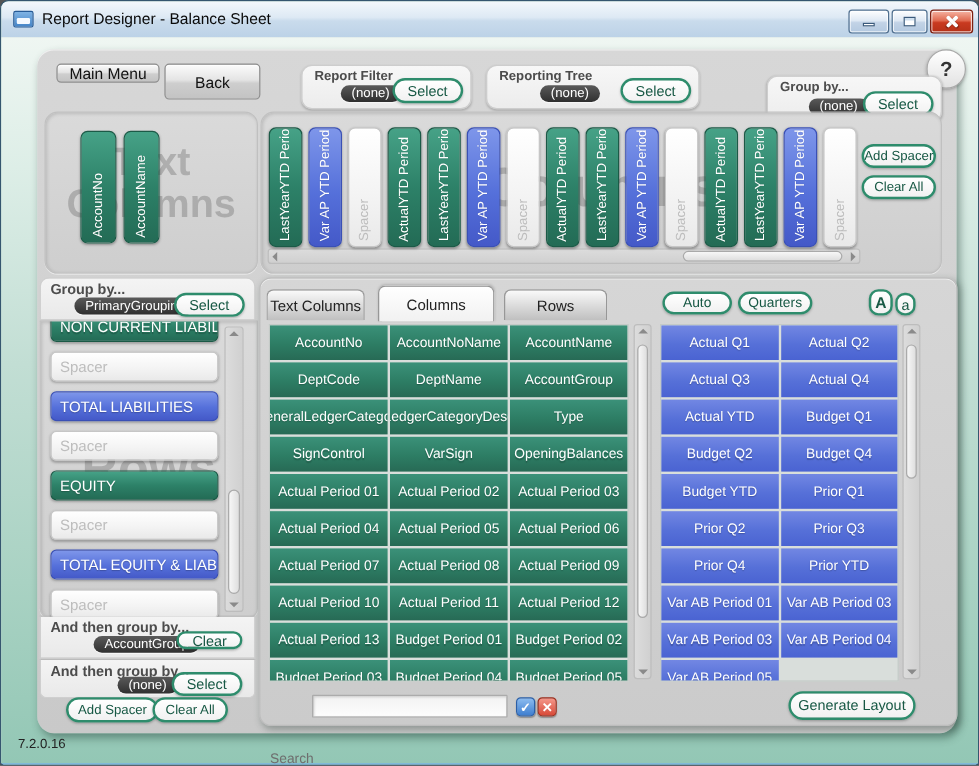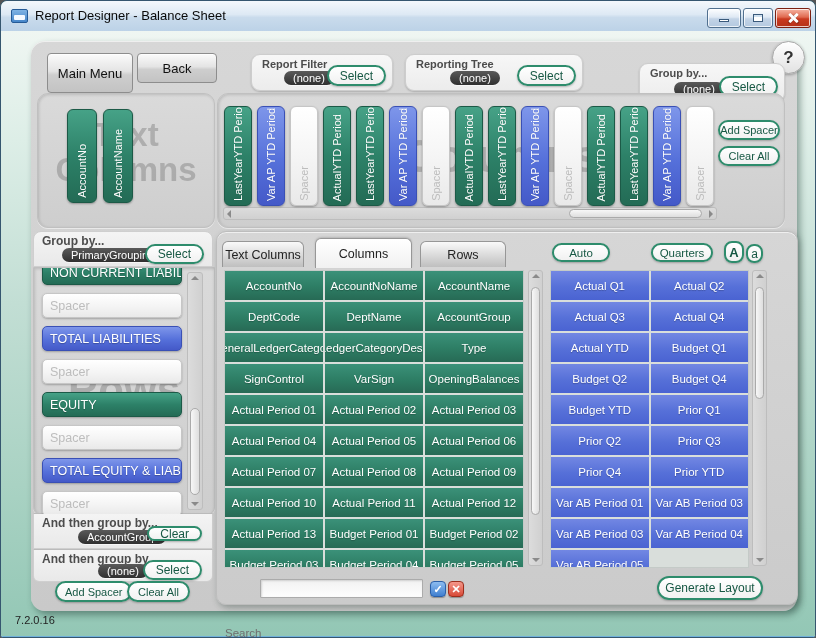--- a/index.html
+++ b/index.html
@@ -127,21 +127,21 @@
     <div class="winbtn close">
         <i></i>
       </div>
   </div>
 
   <div class="client">
     <div class="graypanel"></div>
     <div class="version">7.2.0.16</div>
     <div class="help">?</div>
 
-    <div class="gbtn abs" style="left:46px;top:22px;width:86px;height:40px;">Main Menu</div>
+    <div class="gbtn abs" style="left:46px;top:22px;width:86px;height:16px;">Main Menu</div>
     <div class="gbtn abs" style="left:136px;top:22px;width:80px;height:30px;">Back</div>
 
     <div class="fbox" style="left:250px;top:23px;width:140px;height:35px;">
       <div class="flabel">Report Filter</div>
       <div class="pill fpill" style="left:32px;">(none)</div>
       <div class="obtn fsel">Select</div>
     </div>
     <div class="fbox" style="left:404px;top:23px;width:176px;height:35px;">
       <div class="flabel">Reporting Tree</div>
       <div class="pill fpill" style="left:44px;">(none)</div>
@@ -256,21 +256,21 @@
       <div class="obtn" style="position:absolute;right:10px;top:10px;height:20px;padding:0 11px;">Select</div>
     </div>
     <div class="obtn abs" style="left:54px;top:550px;height:21px;padding:0 8px;font-size:11px;">Add Spacer</div>
     <div class="obtn abs" style="left:126px;top:550px;height:21px;padding:0 9px;font-size:11px;">Clear All</div>
 
     <div class="mainpanel">
       <div class="tab" style="left:5px;top:9px;width:82px;height:26px;">Text Columns</div>
       <div class="tab active" style="left:98px;top:6px;width:97px;height:30px;">Columns</div>
       <div class="tab" style="left:203px;top:9px;width:86px;height:26px;">Rows</div>
       <div class="obtn abs" style="left:335px;top:11px;width:58px;height:19px;font-size:11.5px;">Auto</div>
-      <div class="obtn abs" style="left:398px;top:11px;width:62px;height:19px;font-size:11.5px;margin-left:36px;">Quarters</div>
+      <div class="obtn abs" style="left:398px;top:11px;width:62px;height:19px;font-size:11.5px;">Quarters</div>
       <div class="obtn abs" style="left:507px;top:9px;width:20px;height:22px;border-radius:8px;font-size:13px;font-weight:bold;">A</div>
       <div class="obtn abs" style="left:529px;top:12px;width:17px;height:19px;border-radius:8px;font-size:12px;">a</div>
 
       <div class="grid" style="left:7px;top:38px;width:298px;height:296px;grid-template-columns:repeat(3,98px);grid-auto-rows:29px;">
           <div class="gcell green">AccountNo</div>
           <div class="gcell green">AccountNoName</div>
           <div class="gcell green">AccountName</div>
           <div class="gcell green">DeptCode</div>
           <div class="gcell green">DeptName</div>
           <div class="gcell green">AccountGroup</div>

